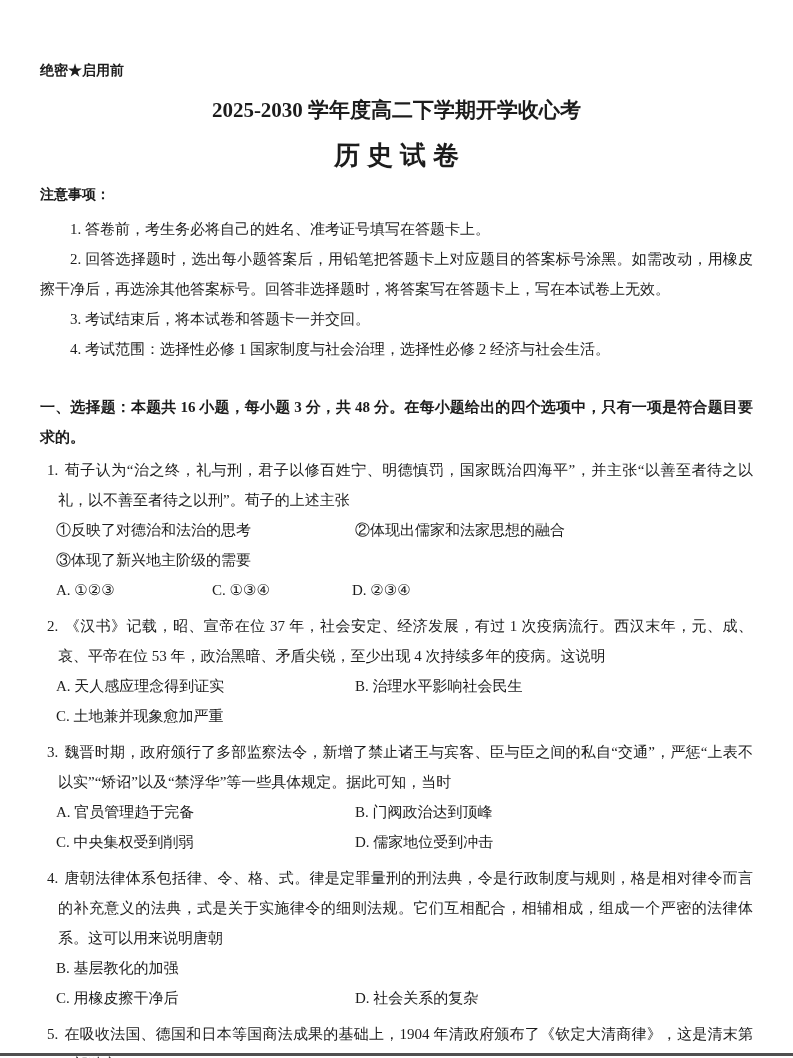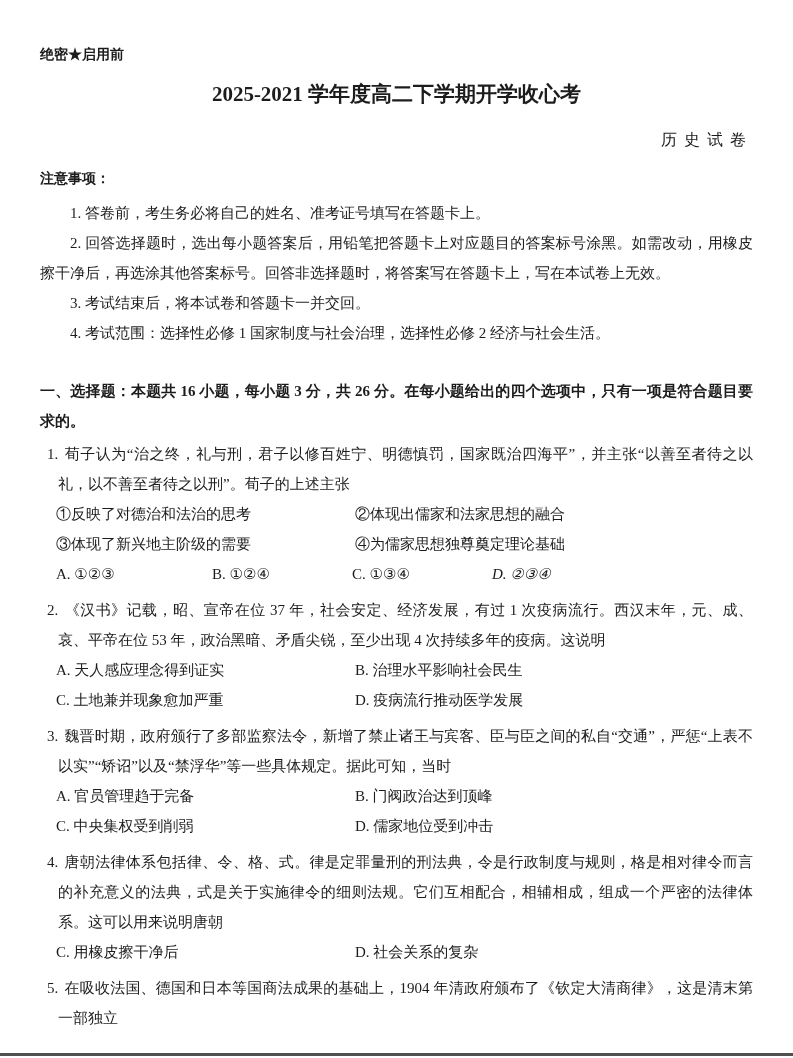--- a/index.html
+++ b/index.html
@@ -1,113 +1,111 @@
 <!DOCTYPE html>
 <html><head>
 <meta charset="utf-8">
 <style>
   html, body { margin:0; padding:0; background:#ffffff; }
   .page {
     position:relative;
     width:793px; height:1058px;
     box-sizing:border-box;
-    padding:0 40px;
+    padding:16px 40px;
     background:#ffffff;
     color:#1c1c1c;
     font-family:"Liberation Serif","DejaVu Serif",serif;
     overflow:hidden;
   }
   .secrecy { padding-top:46px; font-size:14px; font-weight:700; line-height:17px; }
   .title   { margin:18px 0 0; text-align:center; font-size:21px; font-weight:700; line-height:26px; }
-  .subtitle{ margin:17px 0 0; text-align:right; font-size:16px; font-weight:400; line-height:31px; letter-spacing:7px; text-indent:7px; }
+  .subtitle{ margin:17px 0 0; text-align:center; font-size:26px; font-weight:700; line-height:31px; letter-spacing:7px; text-indent:7px; }
   .notice-heading { margin-top:14px; font-size:14px; font-weight:700; line-height:20px; }
   .notices { margin-top:9px; }
   .notice  { margin:0; font-size:15px; line-height:30px; text-indent:2em; text-align:justify; }
   .section-heading { margin:28px 0 0; font-size:15px; font-weight:700; line-height:30px; text-align:justify; }
   .questions { margin-top:3px; }
   .question { font-size:15px; }
   .question + .question { margin-top:6px; }
   .stem { margin:0; line-height:30px; padding-left:18px; text-indent:-11px; text-align:justify; }
   .qnum { margin-right:6px; }
   .opt-row { display:flex; line-height:30px; margin-left:16px; }
   .opt-row .col1 { width:299px; flex:0 0 auto; }
   .opt-row .col2 { flex:1; }
   .answers4 .a { width:156px; flex:0 0 auto; }
   .answers4 .b { width:140px; flex:0 0 auto; }
   .answers4 .c { width:140px; flex:0 0 auto; }
-  .answers4 .d { flex:1;font-style:italic; }
+  .answers4 .d { flex:1; }
   .bottom-bar { position:absolute; left:0; bottom:2px; width:793px; height:3px; background:#505050; }
 </style>
 </head>
 <body>
 
 <div class="page">
 
   <div class="secrecy">绝密★启用前</div>
 
-  <h1 class="title">2025-2021 学年度高二下学期开学收心考</h1>
+  <h1 class="title">2025-2030 学年度高二下学期开学收心考</h1>
   <h2 class="subtitle">历史试卷</h2>
 
   <div class="notice-heading">注意事项：</div>
   <div class="notices">
     <p class="notice">1. 答卷前，考生务必将自己的姓名、准考证号填写在答题卡上。</p>
     <p class="notice">2. 回答选择题时，选出每小题答案后，用铅笔把答题卡上对应题目的答案标号涂黑。如需改动，用橡皮擦干净后，再选涂其他答案标号。回答非选择题时，将答案写在答题卡上，写在本试卷上无效。</p>
     <p class="notice">3. 考试结束后，将本试卷和答题卡一并交回。</p>
     <p class="notice">4. 考试范围：选择性必修 1 国家制度与社会治理，选择性必修 2 经济与社会生活。</p>
   </div>
 
-  <p class="section-heading">一、选择题：本题共 16 小题，每小题 3 分，共 26 分。在每小题给出的四个选项中，只有一项是符合题目要求的。</p>
+  <p class="section-heading">一、选择题：本题共 16 小题，每小题 3 分，共 48 分。在每小题给出的四个选项中，只有一项是符合题目要求的。</p>
 
   <div class="questions">
 
     <div class="question">
       <p class="stem"><span class="qnum">1.</span><span>荀子认为“治之终，礼与刑，君子以修百姓宁、明德慎罚，国家既治四海平”，并主张“以善至者待之以礼，以不善至者待之以刑”。荀子的上述主张</span></p>
       <div class="opt-row">
         <span class="col1">①反映了对德治和法治的思考</span>
         <span class="col2">②体现出儒家和法家思想的融合</span>
       </div>
       <div class="opt-row">
         <span class="col1">③体现了新兴地主阶级的需要</span>
-        <span class="col2">④为儒家思想独尊奠定理论基础</span>
       </div>
       <div class="opt-row answers4">
         <span class="a">A. ①②③</span>
-        <span class="b">B. ①②④</span>
         <span class="c">C. ①③④</span>
         <span class="d">D. ②③④</span>
       </div>
     </div>
 
     <div class="question">
       <p class="stem"><span class="qnum">2.</span><span>《汉书》记载，昭、宣帝在位 37 年，社会安定、经济发展，有过 1 次疫病流行。西汉末年，元、成、哀、平帝在位 53 年，政治黑暗、矛盾尖锐，至少出现 4 次持续多年的疫病。这说明</span></p>
       <div class="opt-row">
         <span class="col1">A. 天人感应理念得到证实</span>
         <span class="col2">B. 治理水平影响社会民生</span>
       </div>
       <div class="opt-row">
         <span class="col1">C. 土地兼并现象愈加严重</span>
-        <span class="col2">D. 疫病流行推动医学发展</span>
       </div>
     </div>
 
     <div class="question">
       <p class="stem"><span class="qnum">3.</span><span>魏晋时期，政府颁行了多部监察法令，新增了禁止诸王与宾客、臣与臣之间的私自“交通”，严惩“上表不以实”“矫诏”以及“禁浮华”等一些具体规定。据此可知，当时</span></p>
       <div class="opt-row">
         <span class="col1">A. 官员管理趋于完备</span>
         <span class="col2">B. 门阀政治达到顶峰</span>
       </div>
       <div class="opt-row">
         <span class="col1">C. 中央集权受到削弱</span>
         <span class="col2">D. 儒家地位受到冲击</span>
       </div>
     </div>
 
     <div class="question">
       <p class="stem"><span class="qnum">4.</span><span>唐朝法律体系包括律、令、格、式。律是定罪量刑的刑法典，令是行政制度与规则，格是相对律令而言的补充意义的法典，式是关于实施律令的细则法规。它们互相配合，相辅相成，组成一个严密的法律体系。这可以用来说明唐朝</span></p>
       <div class="opt-row">
+        <span class="col2">B. 基层教化的加强</span>
       </div>
       <div class="opt-row">
         <span class="col1">C. 用橡皮擦干净后</span>
         <span class="col2">D. 社会关系的复杂</span>
       </div>
     </div>
 
     <div class="question">
       <p class="stem"><span class="qnum">5.</span><span>在吸收法国、德国和日本等国商法成果的基础上，1904 年清政府颁布了《钦定大清商律》，这是清末第一部独立</span></p>
     </div>

